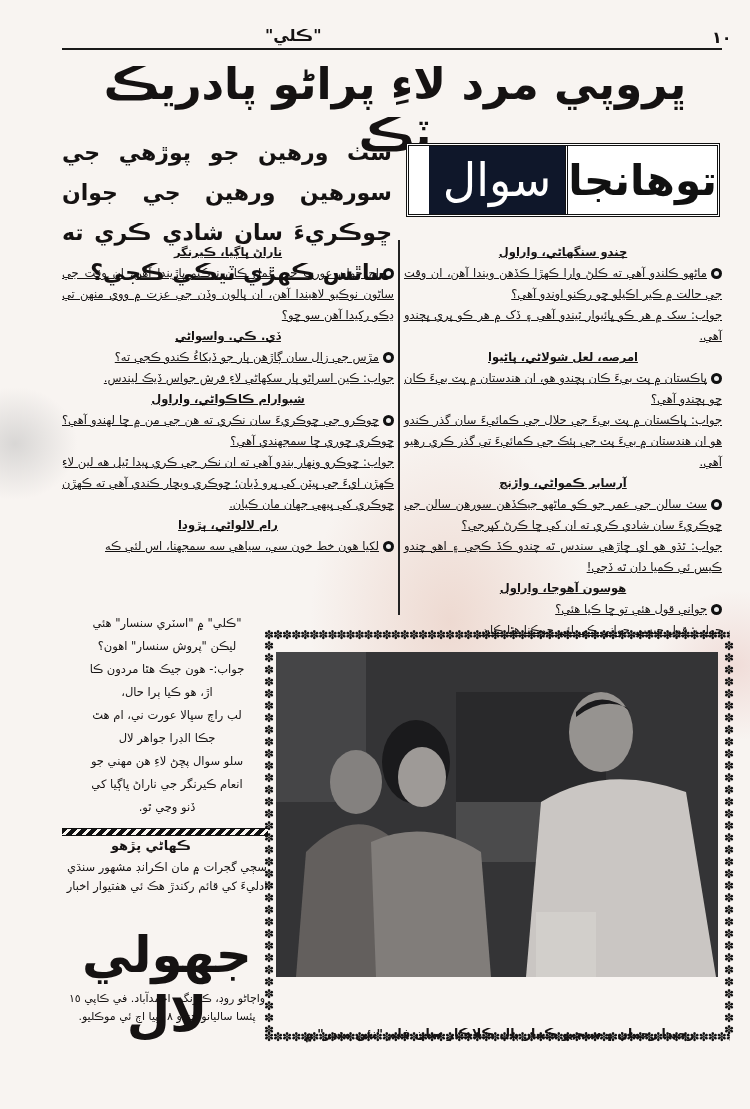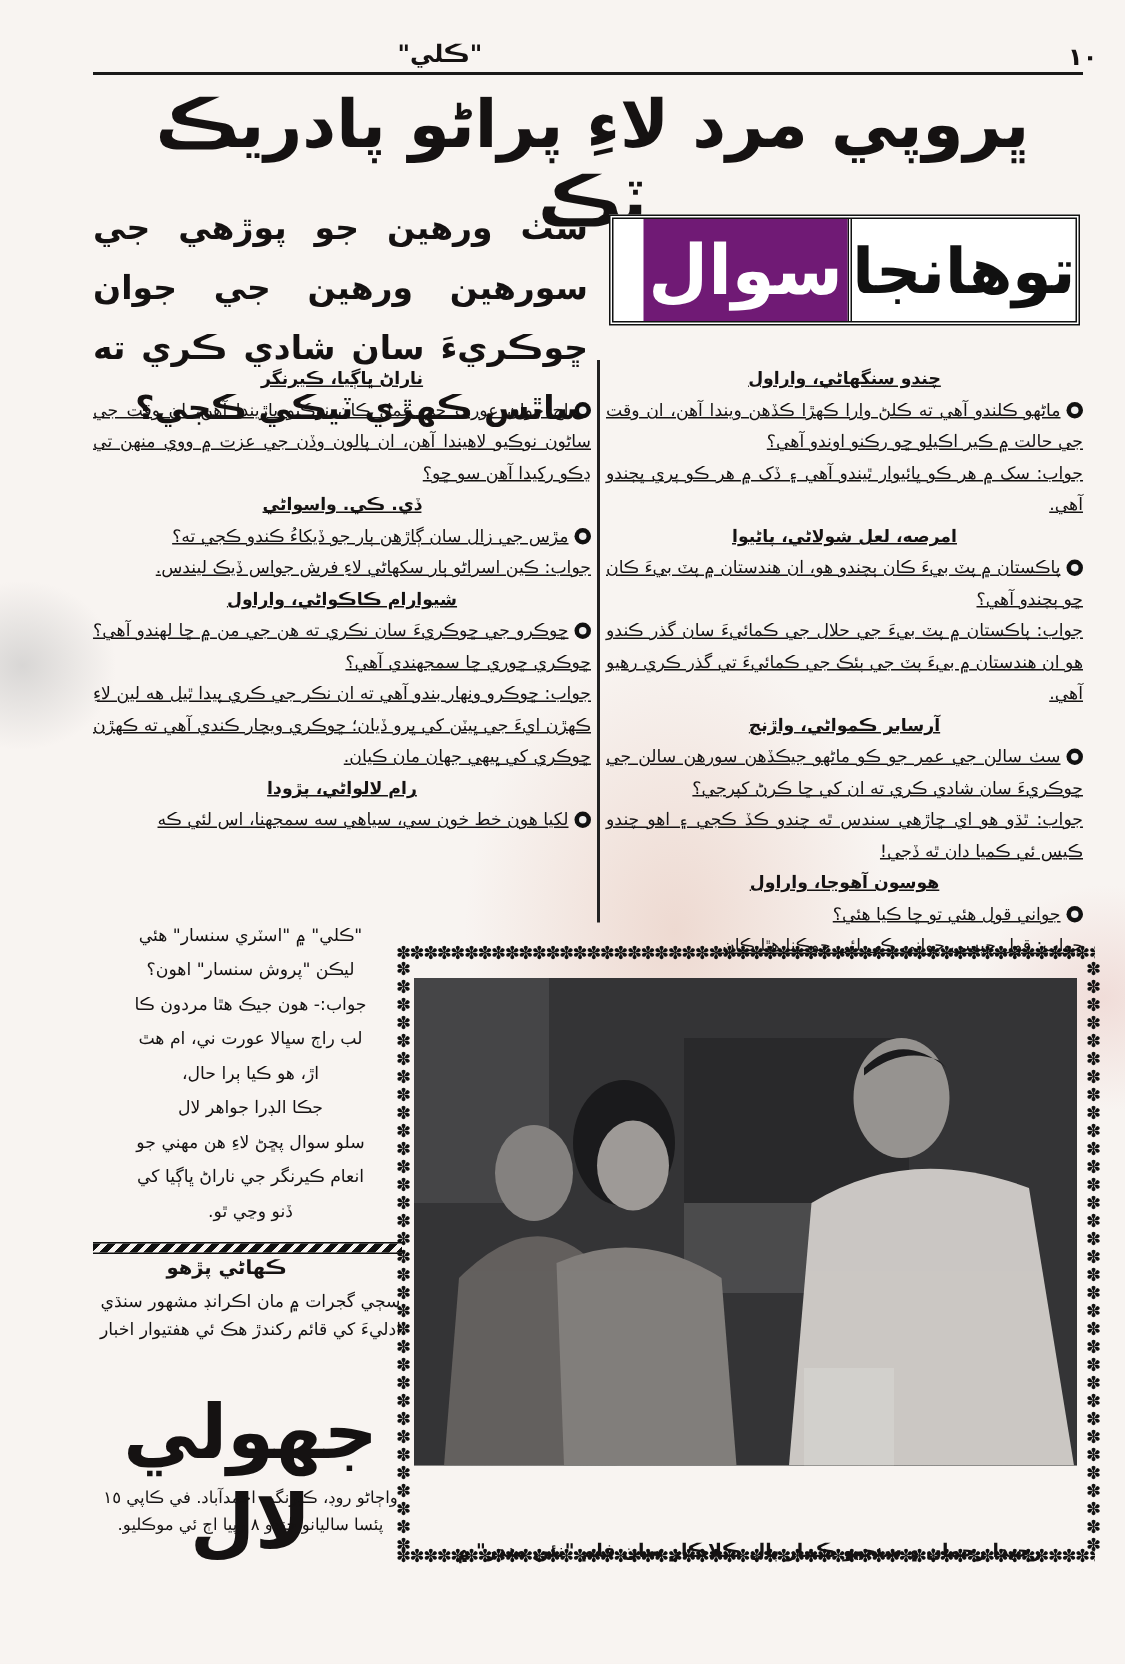--- a/index.html
+++ b/index.html
@@ -23,21 +23,21 @@
   .header-page-num { left:712px; top:28px; font-size:16px; font-weight:bold; }
   .header-mag-name { left:265px; top:26px; font-size:16px; font-weight:bold; }
   .header-rule { left:62px; top:48px; width:660px; height:2px; background:#1a1a1a; }
 
   .headline { left:70px; top:58px; width:650px; font-size:44px; font-weight:bold; text-align:center; letter-spacing:1px; font-family:"DejaVu Sans", sans-serif; }
 
   .feature-question { left:62px; top:133px; width:330px; font-size:22px; line-height:40px; font-weight:bold; text-align:justify; }
 
   .column-banner { left:406px; top:143px; width:308px; height:68px; border:3px double #111; display:flex; background:#fff; }
   .column-banner .part-light { flex:0 0 140px; display:flex; align-items:center; justify-content:center; font-size:42px; font-weight:bold; color:#111; border-left:3px double #111; }
-  .column-banner .part-dark { flex:1; background:#701a75; color:#fff; display:flex; align-items:center; justify-content:center; font-size:46px; font-weight:bold;margin-left:20px; }
+  .column-banner .part-dark { flex:1; background:#0f172a; color:#fff; display:flex; align-items:center; justify-content:center; font-size:46px; font-weight:normal;margin-left:20px; }
 
   .col-divider { left:398px; top:240px; width:2px; height:375px; background:#222; }
 
   .qa-col { font-size:11.5px; line-height:21px;text-decoration:underline; }
   .qa-right { left:404px; top:242px; width:318px; }
   .qa-left { left:62px; top:242px; width:332px; }
   .qa-sender { text-align:center; font-weight:bold; }
   .qa-q, .qa-a { text-align:justify; }
   .qa-icon { display:inline-block; width:11px; height:11px; border-radius:50%; background:#111; margin-left:4px; vertical-align:middle; position:relative; }
   .qa-icon::after { content:""; position:absolute; left:3px; top:3px; width:5px; height:5px; border-radius:50%; background:#eee; }
@@ -120,22 +120,22 @@
   <div>
     <div class="qa-sender">رام لالواڻي، ٻڙودا</div>
     <div class="qa-q"><span class="qa-icon"></span><span>لکيا هون خط خون سي، سياهي سه سمجهنا، اس لئي ڪه</span></div>
   </div>
 </div>
 
 <div class="abs left-lower rtl">
   <p>"ڪلي" ۾ "اسٽري سنسار" هئي</p>
   <p>ليڪن "پروش سنسار" اهون؟</p>
   <p>جواب:- هون جيڪ هٿا مردون ڪا</p>
+  <p>اڙ، هو ڪيا ٻرا حال،</p>
   <p>لب راڄ سڀالا عورت ني، ام هٿ</p>
-  <p>اڙ، هو ڪيا ٻرا حال،</p>
   <p>جڪا الڊرا جواهر لال</p>
   <p>سلو سوال پڇڻ لاءِ هن مهني جو</p>
   <p>انعام ڪيرنگر جي ناراڻ ڀاڳيا کي</p>
   <p>ڏنو وڃي ٿو.</p>
 </div>
 
 <div class="abs twisted-rule"></div>
 
 <div class="abs notice-title rtl">ڪهاڻي پڙهو</div>
 <div class="abs notice-body rtl">سڄي گجرات ۾ مان اڪرانڊ مشهور سنڌي ادليءَ کي قائم رکندڙ هڪ ئي هفتيوار اخبار</div>

